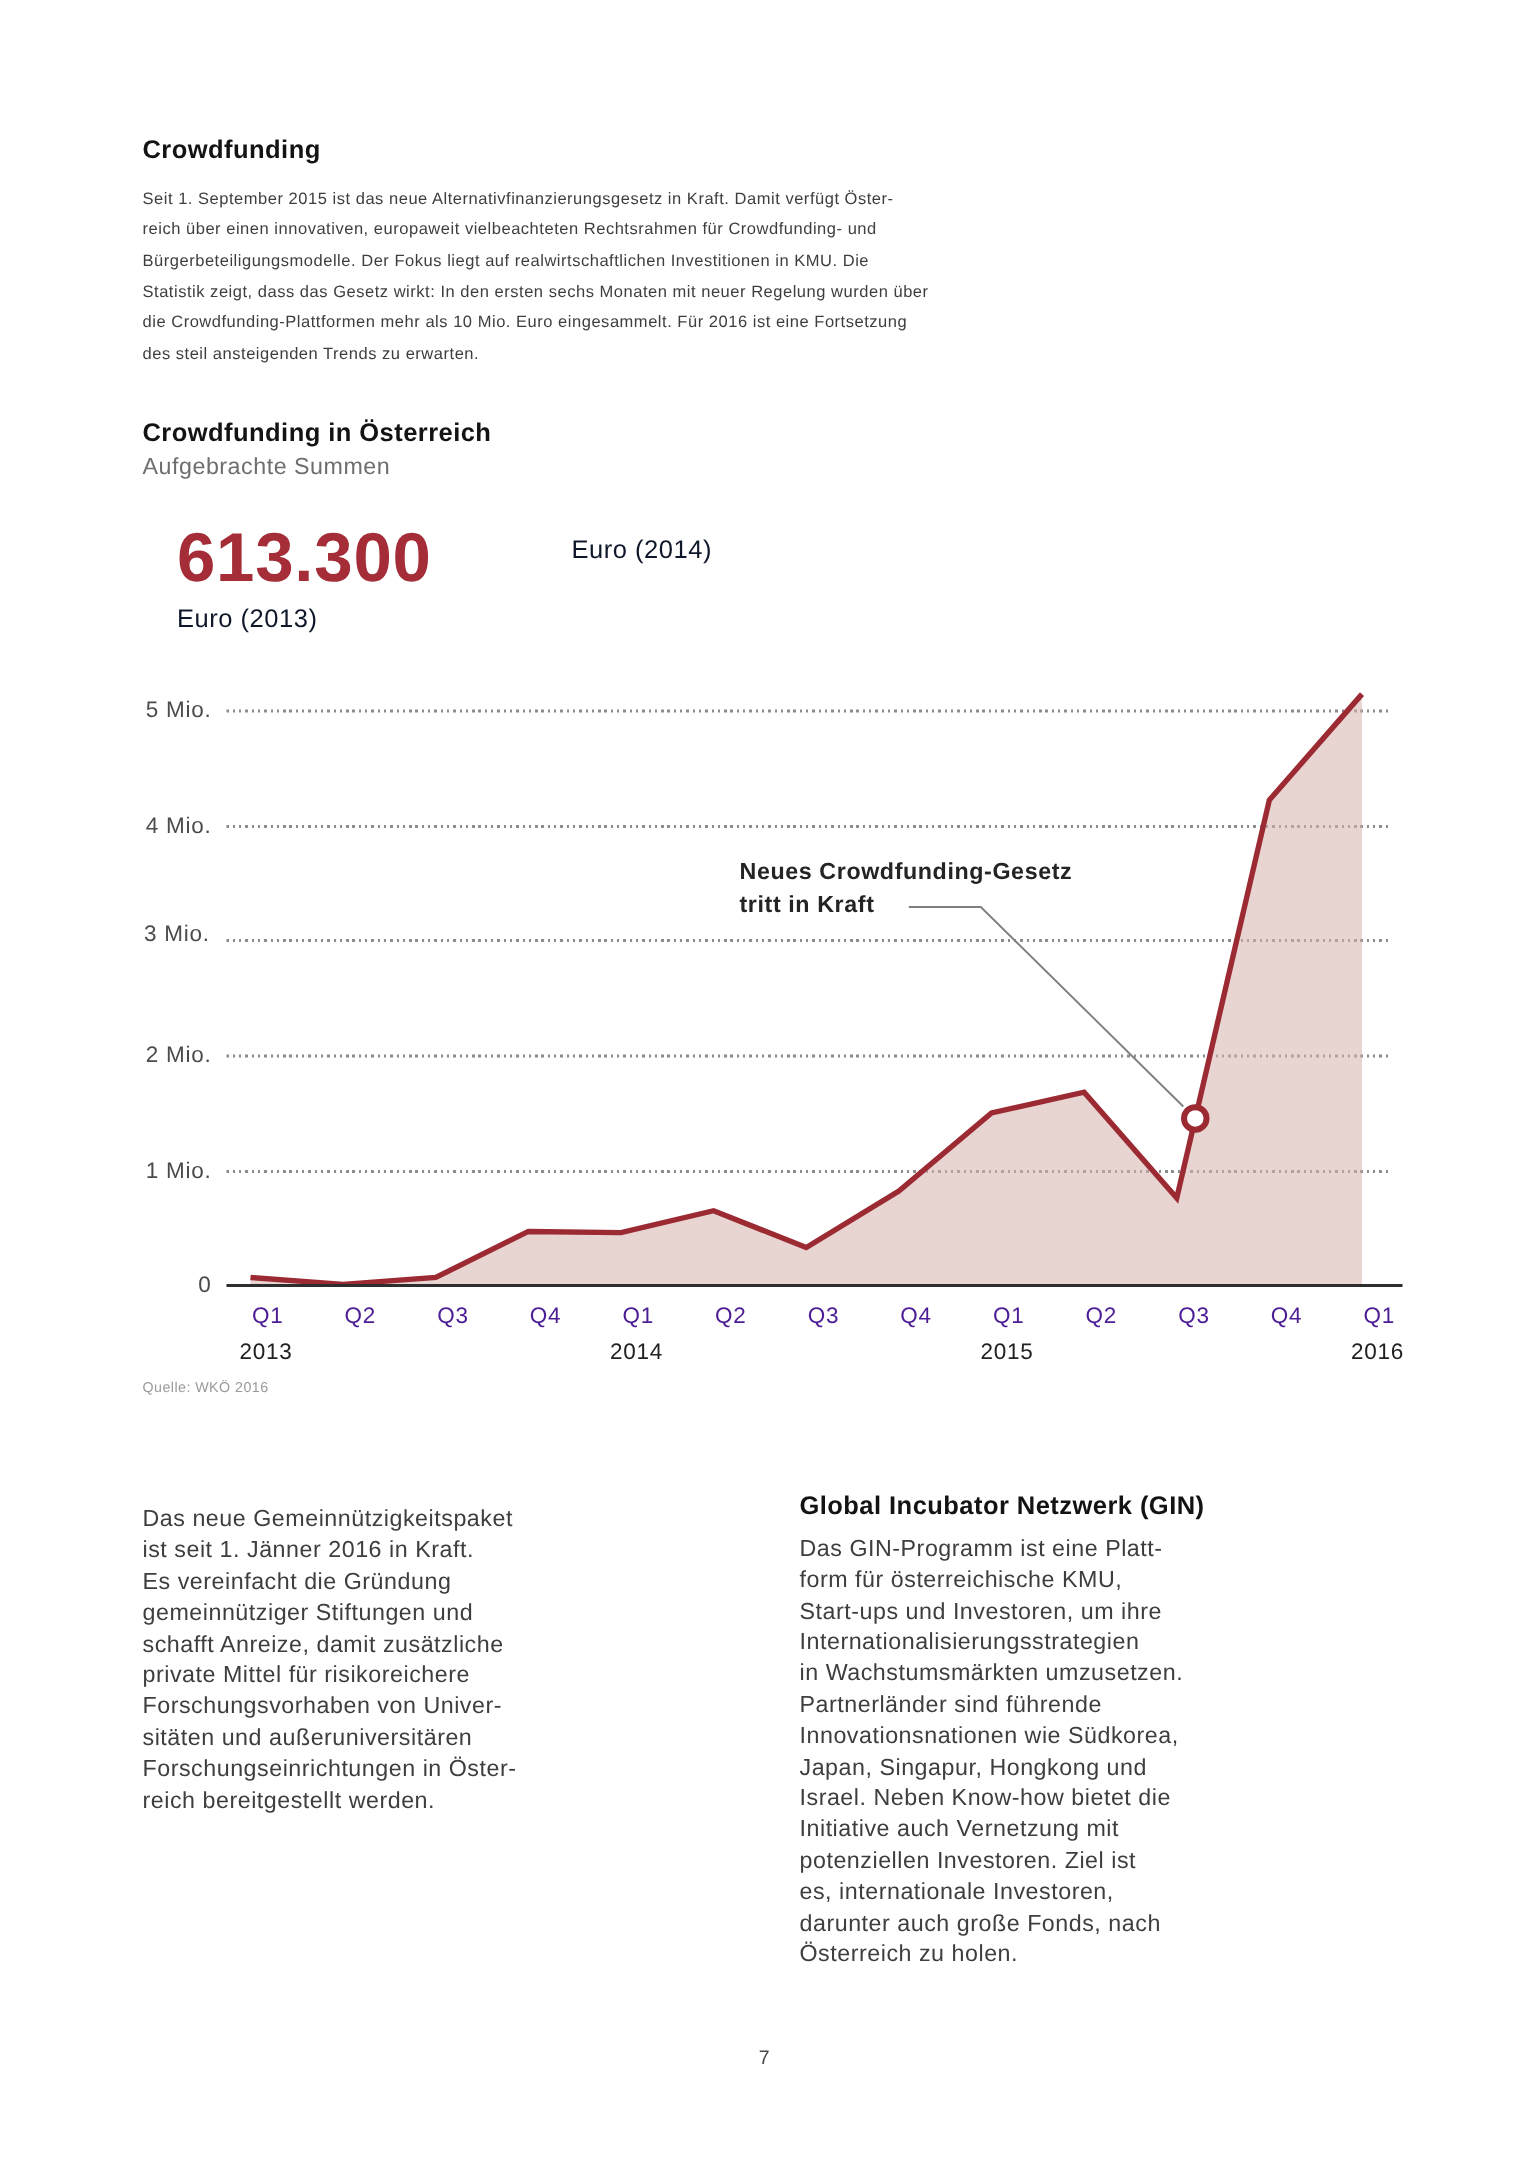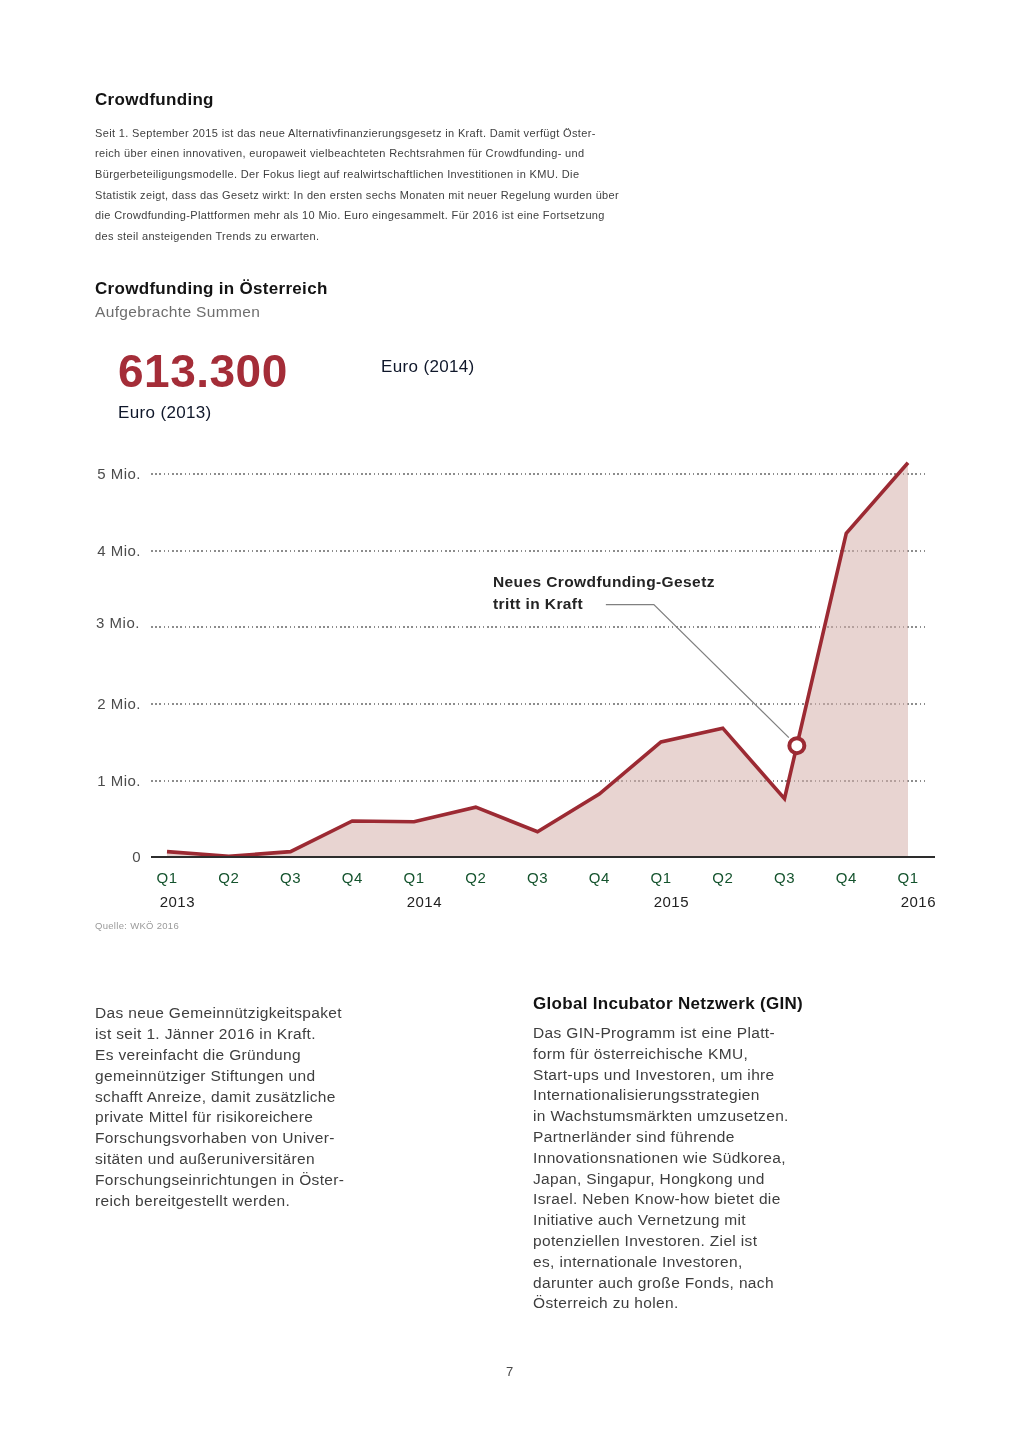--- a/index.html
+++ b/index.html
@@ -15,21 +15,21 @@
   .stat1{width:263px}.stat2{width:268px}
   .stat-value{font-size:46px;font-weight:700;color:#a42d38;line-height:1;letter-spacing:.5px}
   .stat-label{margin-top:9px;font-size:17px;color:#0f172a;letter-spacing:.35px}
   #chart{position:relative;margin-top:26px;height:495px;width:840px}
   .ylab{position:absolute;left:0;width:46px;text-align:right;font-size:15px;color:#4c4c4c;
         letter-spacing:.5px;line-height:18px}
   .dotline{position:absolute;left:56px;width:776px;height:2px;z-index:1;
         background:repeating-linear-gradient(to right,#8c8c8c 0 1.6px,transparent 1.6px 4.2px)}
   .baseline{position:absolute;left:56px;top:407px;width:784px;border-top:2.5px solid #2d2d2d;z-index:3}
   svg.plot{position:absolute;left:56px;top:0;z-index:2}
-  .xlab{position:absolute;top:420px;width:44px;text-align:center;font-size:15px;color:#14532d;letter-spacing:.5px}
+  .xlab{position:absolute;top:420px;width:44px;text-align:right;font-size:15px;color:#4c1d95;letter-spacing:.5px}
   .yearlab{position:absolute;top:444px;width:56px;text-align:right;font-size:15px;color:#222222;letter-spacing:.5px}
   .annot{position:absolute;left:398px;top:122px;font-size:15.5px;font-weight:700;color:#242424;
          line-height:22px;letter-spacing:.4px;z-index:4}
   .source{position:absolute;left:0;top:471px;font-size:9.5px;color:#9a9a9a;letter-spacing:.3px}
   .cols{display:flex;margin-top:50px}
   .col-left{width:355px}
   .col-right{margin-left:83px;width:402px}
   .col-body{margin-top:9px;font-size:15.5px;line-height:20.8px;color:#3e3e3e;letter-spacing:.35px}
   .pagenum{position:absolute;left:0;right:0;top:1364px;text-align:center;font-size:13px;color:#4a4a4a}
 </style>

